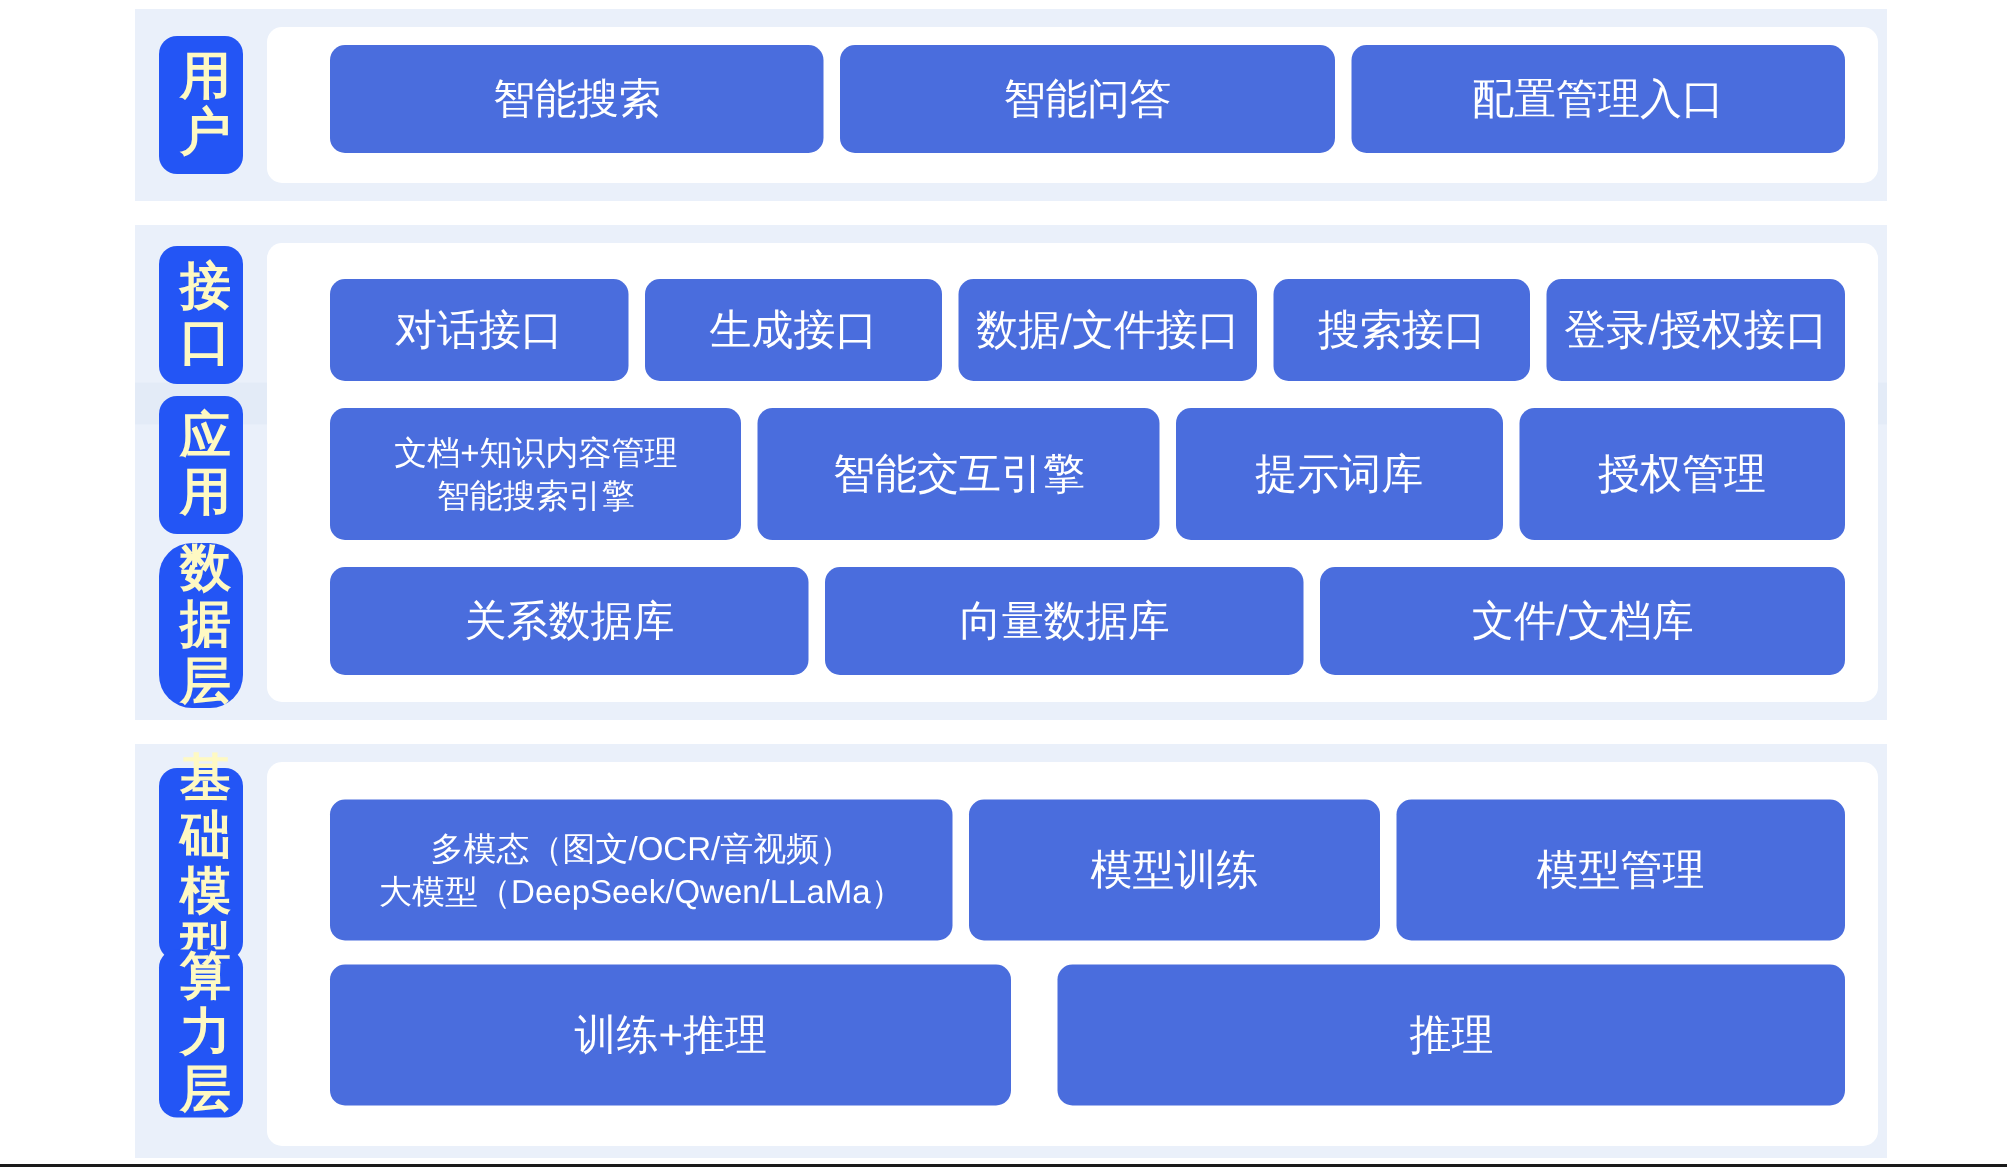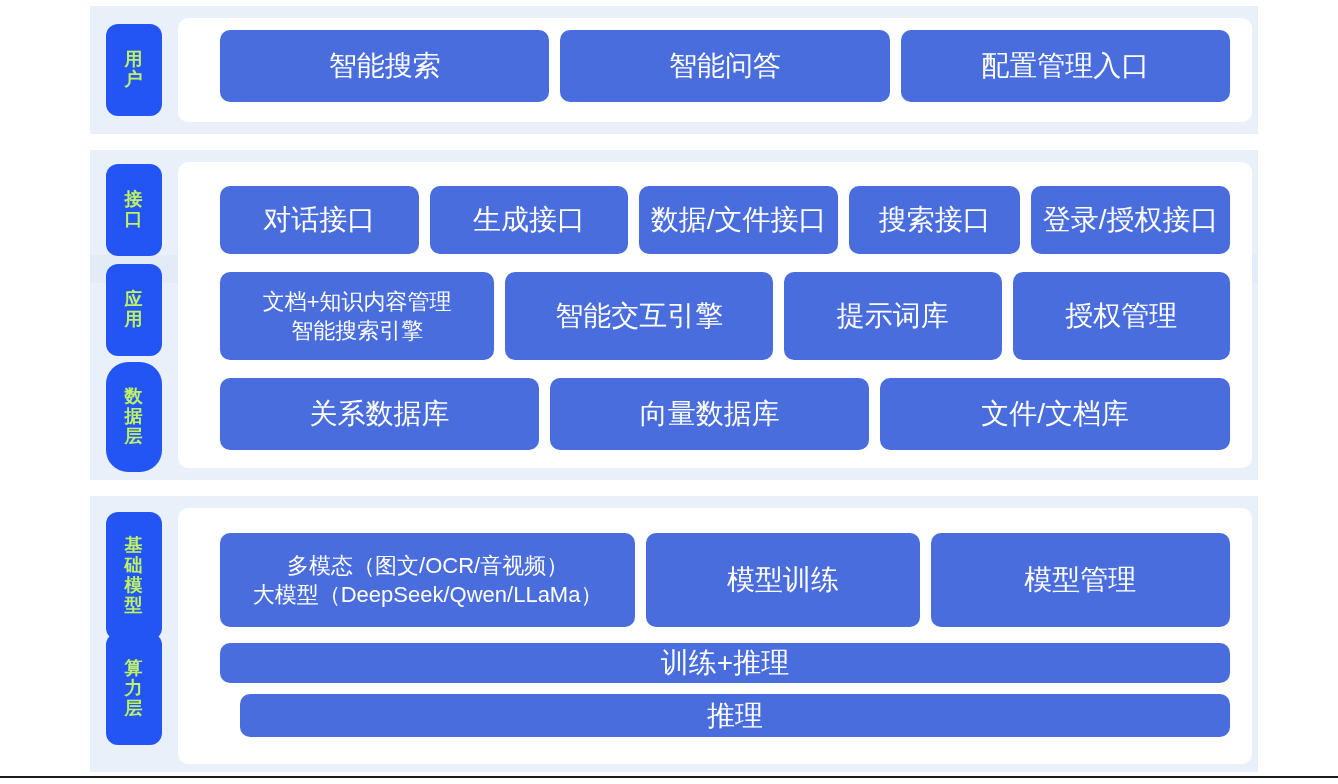--- a/index.html
+++ b/index.html
@@ -45,22 +45,22 @@
     background: #e3ebf7;
   }
 
   
   .tab {
     position: absolute;
     left: 106px;
     width: 56px;
     background: #2355f5;
     border-radius: 12px;
-    color: #bef264;
-    font-size: 18px;
+    color: #fef9c3;
+    font-size: 34px;
     font-weight: bold;
     line-height: 1.1;
     letter-spacing: 1px;
     text-align: center;
     display: flex;
     align-items: center;
     justify-content: center;
     box-sizing: border-box;
   }
   .tab-inner {
@@ -95,21 +95,21 @@
     width: 1010px;
     display: flex;
     gap: 11px;
     box-sizing: border-box;
   }
   .row-user    { top: 30px;  height: 72px; }
   .row-api     { top: 186px; height: 68px; }
   .row-app     { top: 272px; height: 88px; }
   .row-dblayer { top: 378px; height: 72px; }
   .row-model   { top: 533px; height: 94px; }
-  .row-compute { top: 643px; height: 94px; flex-direction: column; }
+  .row-compute { top: 643px; height: 94px; }
 
   .box {
     background: #4a6ddd;
     border-radius: 10px;
     color: #ffffff;
     display: flex;
     align-items: center;
     justify-content: center;
     text-align: center;
     font-size: 28px;

